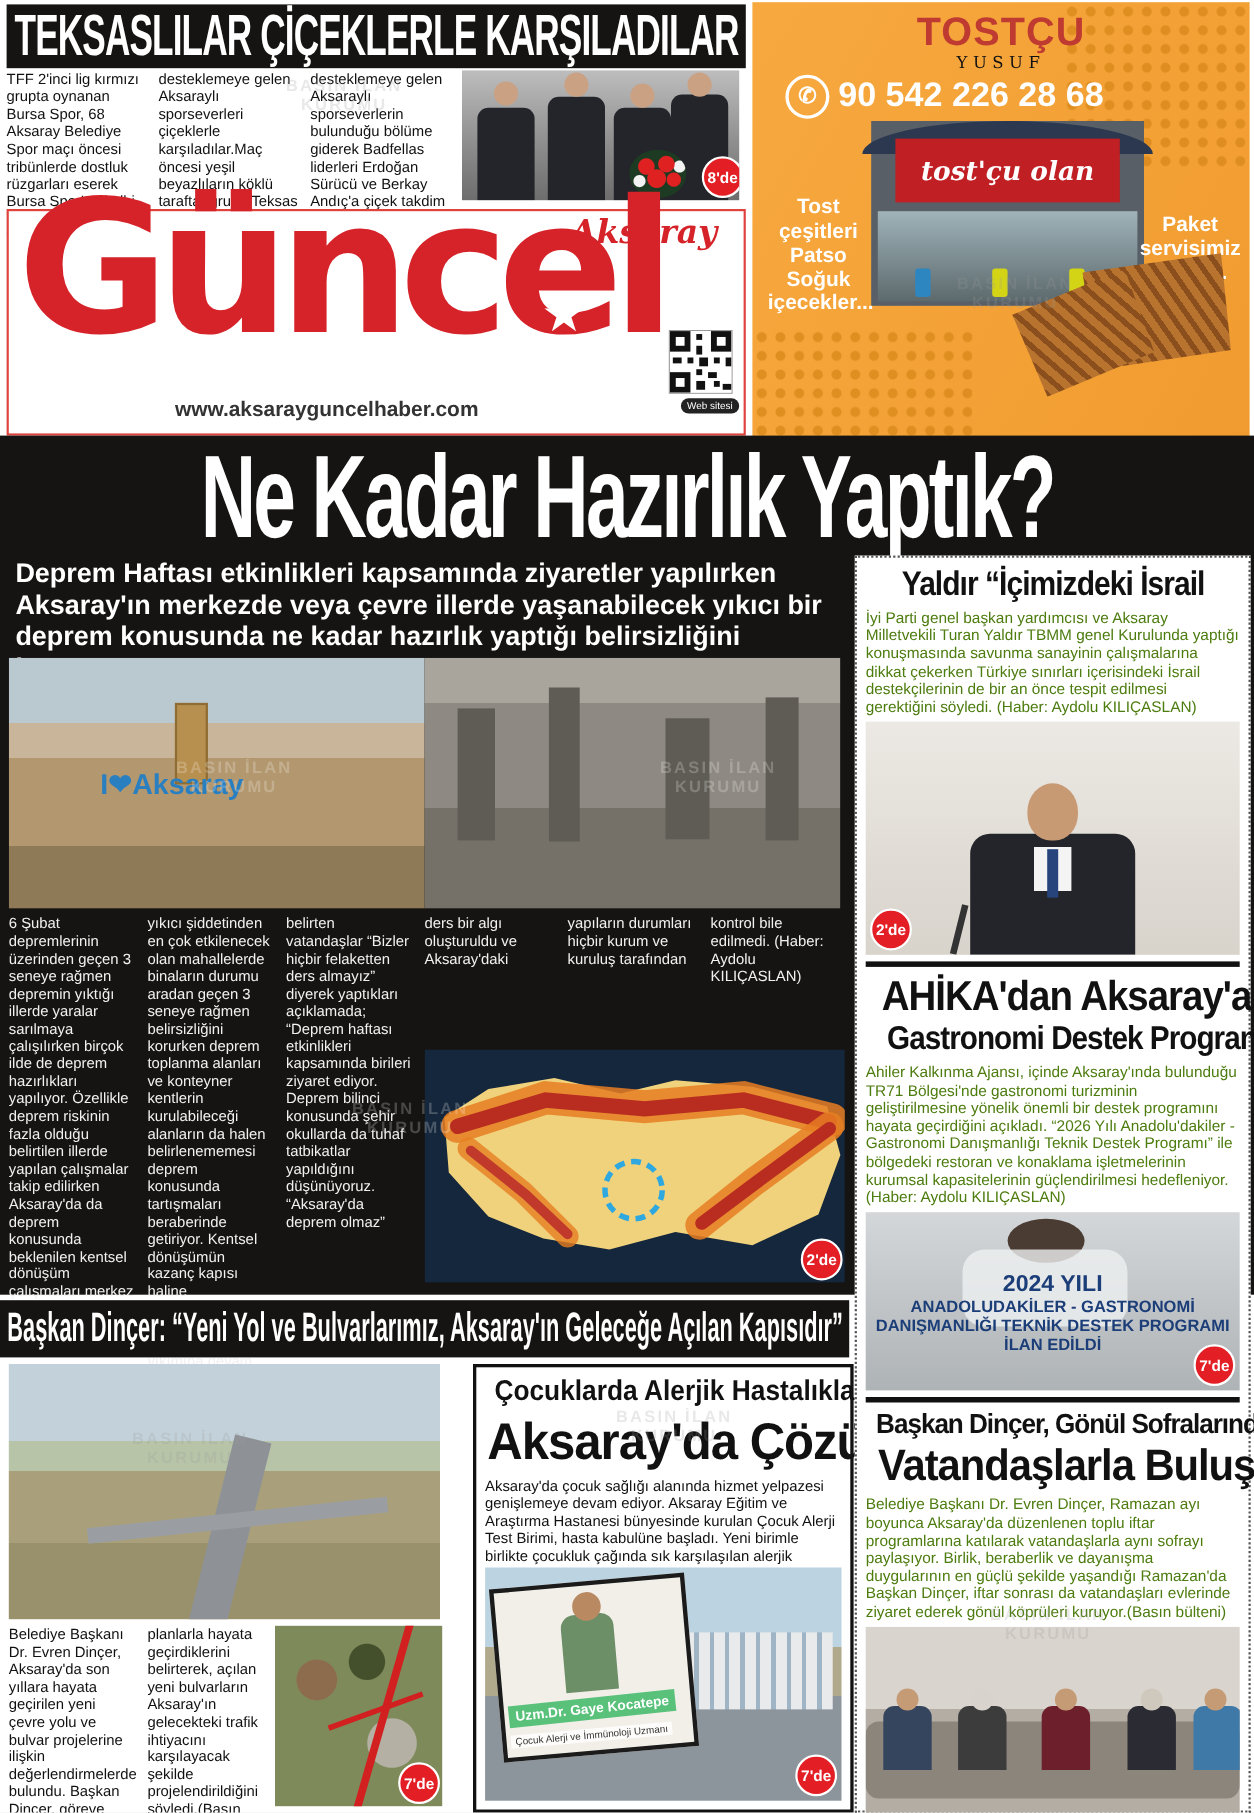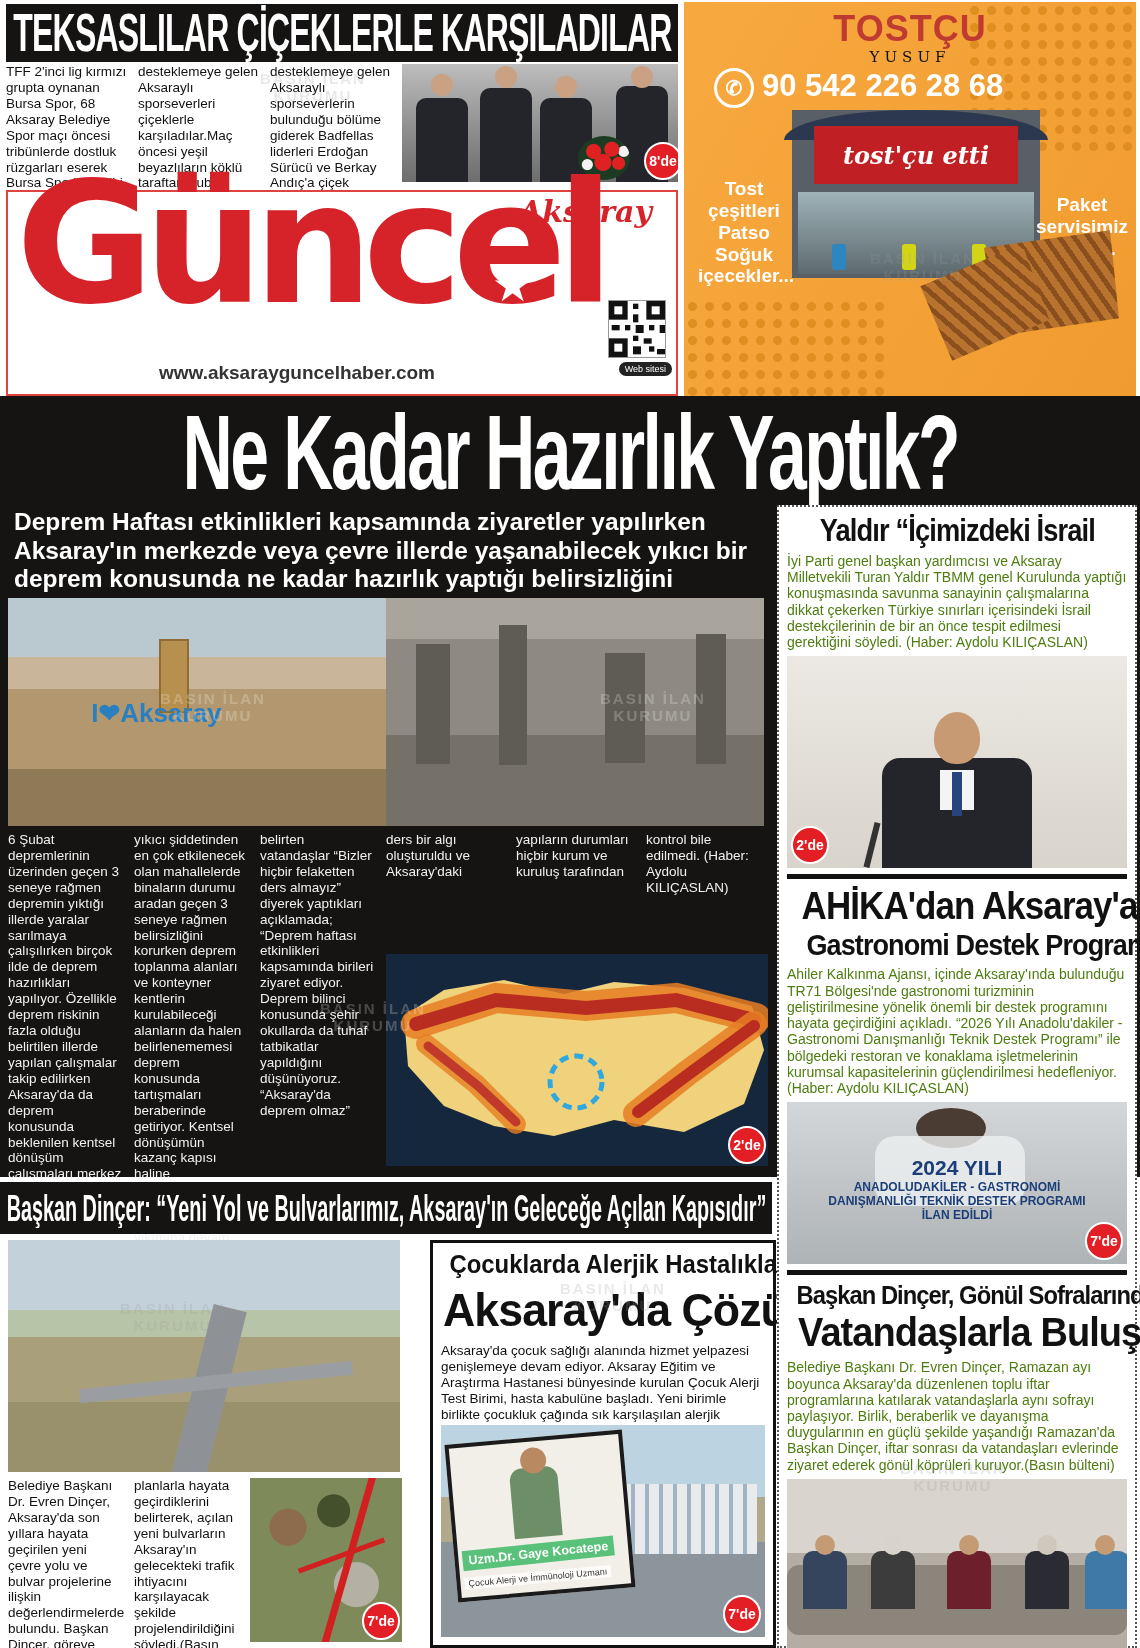--- a/index.html
+++ b/index.html
@@ -15,21 +15,21 @@
          justify-content:center;font-weight:bold;font-size:14px;z-index:6;}
   .colstxt{font-size:13.5px;line-height:1.18;}
   .divider{height:5px;background:#111;margin:6px 0;}
   
   #topstory-bar{left:6px;top:4px;width:672px;height:58px;display:flex;align-items:center;justify-content:center;}
   #topstory-bar span{color:#fff;font-weight:900;font-size:40px;letter-spacing:-1px;
       transform:scale(.8,1.32);transform-origin:center;}
   #topstory-body{left:6px;top:64px;width:672px;height:122px;display:flex;gap:10px;}
   #topstory-body .c{width:128px;color:#111;}
   
-  #stadium{position:relative;width:276px;height:118px;background:linear-gradient(#bdbdbd,#8f8f8f 55%,#6d6d6d);overflow:hidden;flex:none;}
+  #stadium{position:relative;width:252px;height:118px;background:linear-gradient(#bdbdbd,#8f8f8f 55%,#6d6d6d);overflow:hidden;flex:none;}
   #stadium .fig{position:absolute;bottom:0;width:52px;height:84px;background:#23252b;border-radius:10px 10px 0 0;}
   #stadium .head{position:absolute;width:22px;height:22px;border-radius:50%;background:#caa183;}
   #stadium .bouquet{position:absolute;right:48px;bottom:2px;width:52px;height:44px;border-radius:50%;
       background:radial-gradient(circle at 30% 35%,#e02121 7px,transparent 8px),
                  radial-gradient(circle at 65% 30%,#e02121 7px,transparent 8px),
                  radial-gradient(circle at 48% 60%,#e02121 8px,transparent 9px),
                  radial-gradient(circle at 78% 62%,#e02121 6px,transparent 7px),
                  radial-gradient(circle at 18% 65%,#f3f3f3 5px,transparent 6px),
                  radial-gradient(circle at 88% 35%,#f3f3f3 5px,transparent 6px),#1d3a22;}
   
@@ -134,21 +134,21 @@
   #politician .head{position:absolute;left:50%;bottom:104px;width:46px;height:52px;transform:translateX(-50%);
       border-radius:50% 50% 46% 46%;background:#c89a74;}
   #politician .mic{position:absolute;left:24%;bottom:0;width:6px;height:46px;background:#333;transform:rotate(14deg);}
   #ahika-h1 span{font-size:38px;transform:scaleX(.92);}
   #ahika-h2 span{font-size:30px;transform:scaleX(.9);}
   #chef{position:relative;height:162px;margin-top:6px;background:linear-gradient(#d4d7d9,#aeb3b6);overflow:hidden;}
   #chef .hair{position:absolute;left:38%;top:6px;width:70px;height:40px;border-radius:50%;background:#4a3c33;}
   #chef .coat{position:absolute;left:26%;top:34px;width:150px;height:70px;border-radius:20px;background:#eef0f1;opacity:.8;}
   #chef-ov{position:absolute;left:0;right:0;top:54px;text-align:center;color:#1c3e78;font-weight:900;}
   #chef-ov .l1{font-size:21px;}
-  #chef-ov .l2,#chef-ov .l3,#chef-ov .l4{font-size:12px;}
+  #chef-ov .l2,#chef-ov .l3,#chef-ov .l4{font-size:15px;}
   #gonul-h1 span{font-size:25px;transform:scaleX(.95);}
   #gonul-h2 span{font-size:40px;transform:scaleX(.95);}
   #iftar{position:relative;height:186px;margin-top:6px;background:linear-gradient(#d9d4cd 0 40%,#b4ada4 40%);overflow:hidden;}
   #iftar .couch{position:absolute;left:0;right:0;bottom:30px;height:70px;background:#8b857c;border-radius:12px;}
   #iftar .men{position:absolute;bottom:56px;width:44px;height:58px;border-radius:10px 10px 0 0;}
   #iftar .mh{position:absolute;width:20px;height:20px;border-radius:50%;background:#c59b76;}
 </style>
 </head>
 <body>
 
@@ -229,21 +229,21 @@
     <div class="dots" style="right:0;top:0;width:170px;height:150px;"></div>
     <div class="dots" style="left:0;bottom:0;width:200px;height:190px;"></div>
     <div id="ad-brand">TOSTÇU</div>
     <div id="ad-sub">YUSUF</div>
     <div id="ad-phone">
       <span class="pi">✆</span><span>90 542 226 28 68</span>
     </div>
     <div id="shop">
       <div class="awning"></div>
       <div class="sign">
-        <span>tost'çu etti</span>
+        <span>tost'çu olan</span>
       </div>
       <div class="glass"></div>
       <div class="chair1" style="left:40px;background:#2e86c1;"></div>
       <div class="chair2" style="left:110px;background:#d4d417;"></div>
       <div class="chair3" style="left:180px;background:#d4d417;"></div>
     </div>
     <div id="ad-left">Tost çeşitleri Patso Soğuk içecekler...</div>
     <div id="ad-right">Paket servisimiz vardır...</div>
     <div class="toast" style="right:14px;top:226px;width:150px;height:110px;"></div>
     <div class="toast" style="right:90px;top:252px;width:130px;height:100px;transform:rotate(-14deg);"></div>

